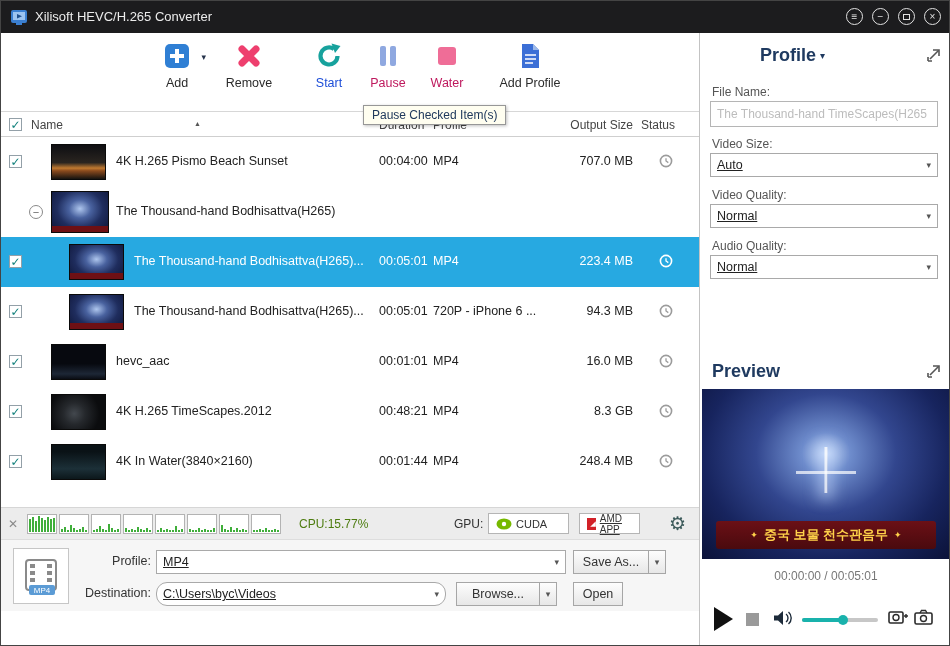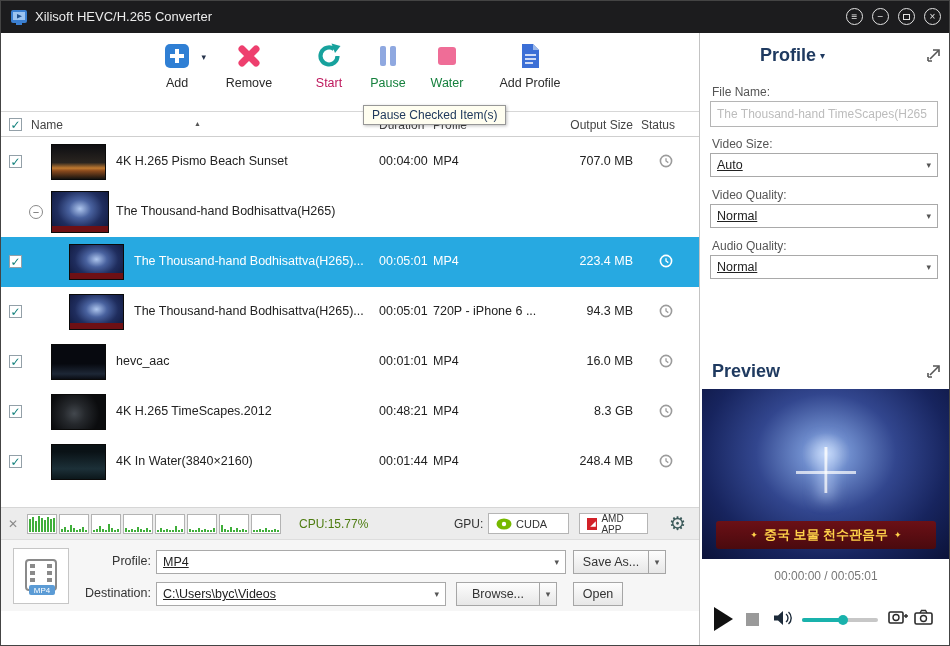--- a/index.html
+++ b/index.html
@@ -18,22 +18,22 @@
           display:flex; align-items:center; justify-content:center; font-size:10px; line-height:1; cursor:pointer; }
   .wbtn .sq { width:7px; height:6px; border:1.2px solid #e2e2e2; display:block; }
   
   .left  { position:absolute; left:0; top:32px; width:698px; height:614px; background:#fff; }
   .right { position:absolute; left:698px; top:32px; width:252px; height:614px; background:#fff; border-left:1px solid #c3c3c3; }
   
   .toolbar { position:absolute; left:0; top:0; width:698px; height:78px; background:#fff; }
   .tbtn { position:absolute; top:8px; width:64px; text-align:center; cursor:pointer; }
   .tbtn .ic { height:32px; position:relative; }
   .tbtn .lb { font-size:12.5px; color:#2b2b2b; margin-top:3px; }
-  .tbtn.teal .lb { color:#be185d; }
-  .tbtn.dis .lb { color:#15803d; }
+  .tbtn.teal .lb { color:#1d4ed8; }
+  .tbtn.dis .lb { color:#be185d; }
   .addcaret { position:absolute; right:3px; top:11px; font-size:9px; color:#25324a; }
   
   .tooltip { position:absolute; left:362px; top:72px; z-index:30; background:#fffef0; border:1px solid #979797;
              box-shadow:1px 1px 3px rgba(0,0,0,.25); padding:2px 8px; font-size:12px; color:#20395c; white-space:nowrap; }
   
   .thead { position:absolute; left:0; top:78px; width:698px; height:26px; background:#fff;
            border-top:1px solid #d7d7d7; border-bottom:1px solid #cfcfcf; color:#444; }
   .thead .hc { position:absolute; top:6px; font-size:12px; }
   .sortmark { position:absolute; left:193px; top:8px; font-size:7px; color:#555; }
   .rows { position:absolute; left:0; top:104px; width:698px; height:370px; background:#fff; }
@@ -66,21 +66,21 @@
   .monitor { position:absolute; left:0; top:474px; width:698px; height:32px; background:#ececec; border-top:1px solid #d6d6d6; }
   .xicon { position:absolute; left:7px; top:9px; color:#8a8a8a; font-size:12px; cursor:pointer; }
   .wave { position:absolute; left:26px; top:6px; display:flex; gap:2px; }
   .wseg { position:relative; width:30px; height:20px; background:#fff; border:1px solid #b3b3b3; overflow:hidden; }
   .wseg i { position:absolute; bottom:1px; width:2px; background:#3fae3a; }
   .cputxt { position:absolute; left:298px; top:9px; font-size:12px; color:#4d7c0f; }
   .gputxt { position:absolute; left:453px; top:9px; font-size:12px; color:#333; }
   .badge { position:absolute; top:5px; height:21px; background:#fff; border:1px solid #b5b5b5; display:flex;
            align-items:center; gap:4px; padding:0 7px; font-size:11px; color:#333; cursor:pointer; }
   .badge.cuda { left:487px; width:81px; }
-  .badge.amd  { left:578px; width:69px; font-size:10px; }
+  .badge.amd  { left:578px; width:61px; font-size:10px;text-decoration:underline; }
   .gear { position:absolute; left:668px; top:4px; font-size:19px; color:#3c5a5a; cursor:pointer; }
   
   .output { position:absolute; left:0; top:506px; width:698px; height:72px; background:#f6f6f6; border-top:1px solid #ddd; }
   .filmbox { position:absolute; left:12px; top:8px; width:56px; height:56px; background:#fff; border:1px solid #c6c6c6;
              display:flex; align-items:center; justify-content:center; }
   .olabel { position:absolute; left:78px; width:72px; text-align:right; font-size:12.5px; color:#333; }
   .combo { position:absolute; height:24px; background:#fff; border:1px solid #a9a9a9; font-size:12.5px; color:#222;
            display:flex; align-items:center; padding:0 6px; cursor:pointer; }
   .combo .val { flex:1; white-space:nowrap; overflow:hidden;text-decoration:underline; }
   .combo .car { color:#555; font-size:9px; margin-left:4px; }
@@ -451,21 +451,21 @@
       </div>
       <span class="olabel" style="top:14px;">Profile:</span>
       <div class="combo" style="left:155px; top:10px; width:410px;">
         <span class="val">MP4</span>
         <span class="car">▾</span>
       </div>
       <div class="btn" style="left:572px; top:10px; width:76px;">Save As...</div>
       <div class="btn drop" style="left:647px; top:10px; width:18px;">▾</div>
 
       <span class="olabel" style="top:46px;">Destination:</span>
-      <div class="combo" style="left:155px; top:42px; width:290px;">
+      <div class="combo" style="left:155px; top:42px; width:290px;border-radius:11px;">
         <span class="val">C:\Users\byc\Videos</span>
         <span class="car">▾</span>
       </div>
       <div class="btn" style="left:455px; top:42px; width:84px;">Browse...</div>
       <div class="btn drop" style="left:538px; top:42px; width:18px;">▾</div>
       <div class="btn" style="left:572px; top:42px; width:50px;">Open</div>
     </div>
 
   </div>
 

